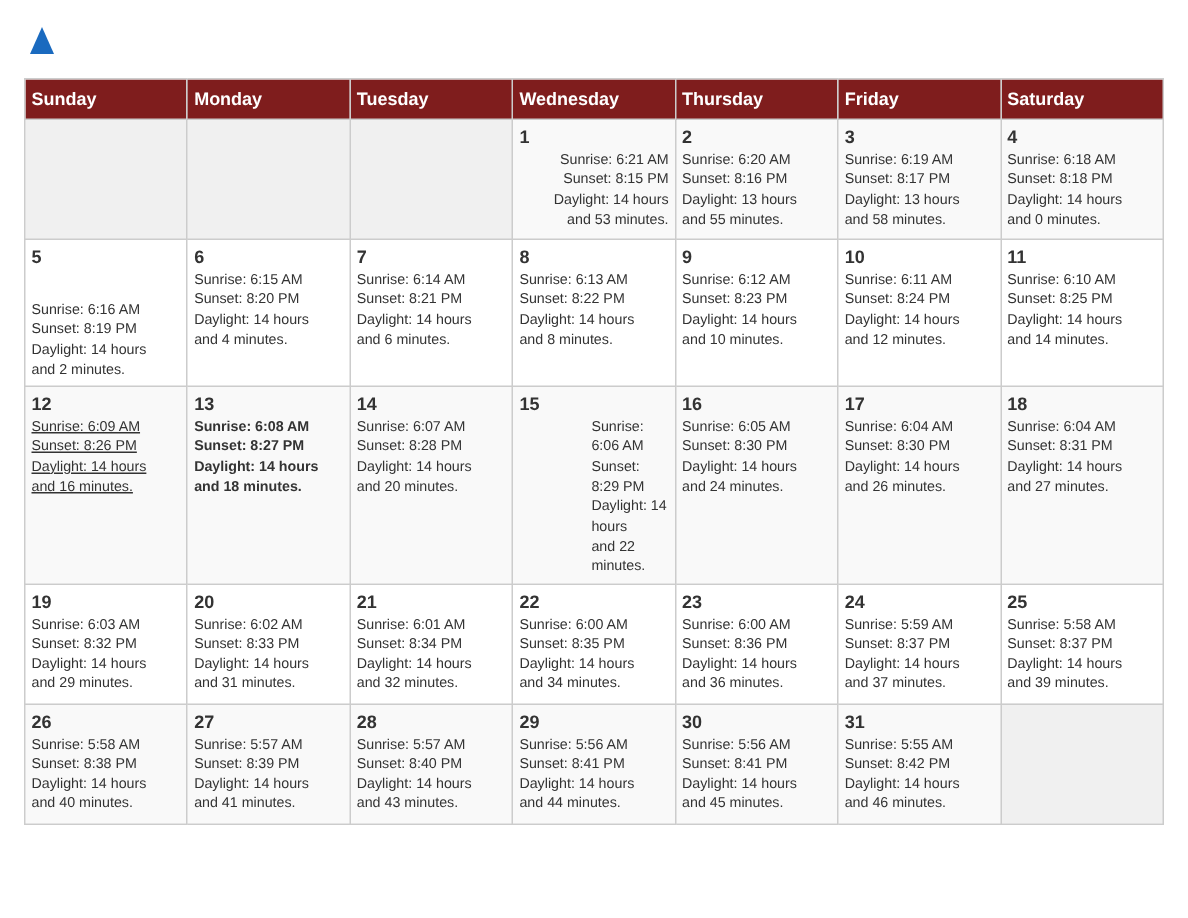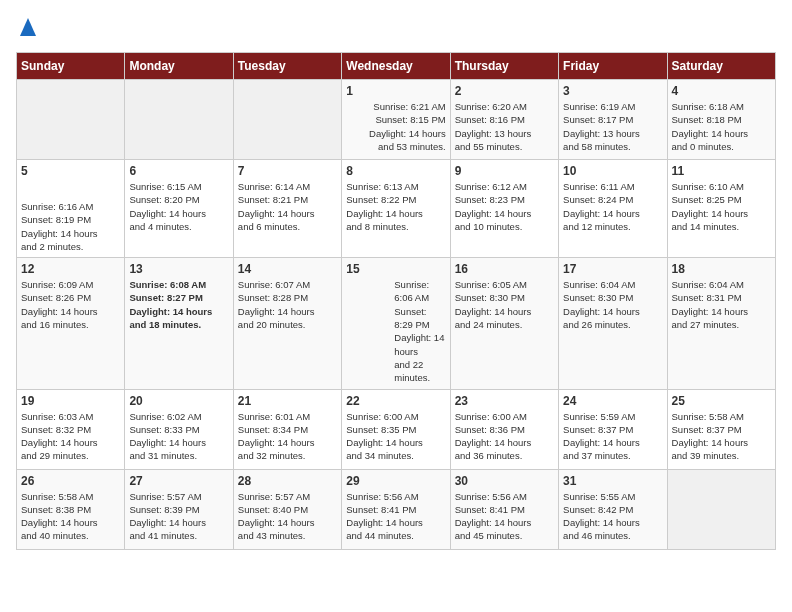--- a/index.html
+++ b/index.html
@@ -190,21 +190,21 @@
           <span class="day-num">11</span>
           <div class="day-info" style="white-space: pre-line;">Sunrise: 6:10 AM
 Sunset: 8:25 PM
 Daylight: 14 hours
 and 14 minutes.</div>
         </td>
       </tr>
       <tr>
         <td>
           <span class="day-num">12</span>
-          <div class="day-info" style="white-space: pre-line;">Sunrise: 6:09 AM
+          <div class="day-info" style="white-space: pre-line; text-decoration: underline;">Sunrise: 6:09 AM
 Sunset: 8:26 PM
 Daylight: 14 hours
 and 16 minutes.</div>
         </td>
         <td>
           <span class="day-num">13</span>
           <div class="day-info" style="white-space: pre-line; font-weight: bold;">Sunrise: 6:08 AM
 Sunset: 8:27 PM
 Daylight: 14 hours
 and 18 minutes.</div>

